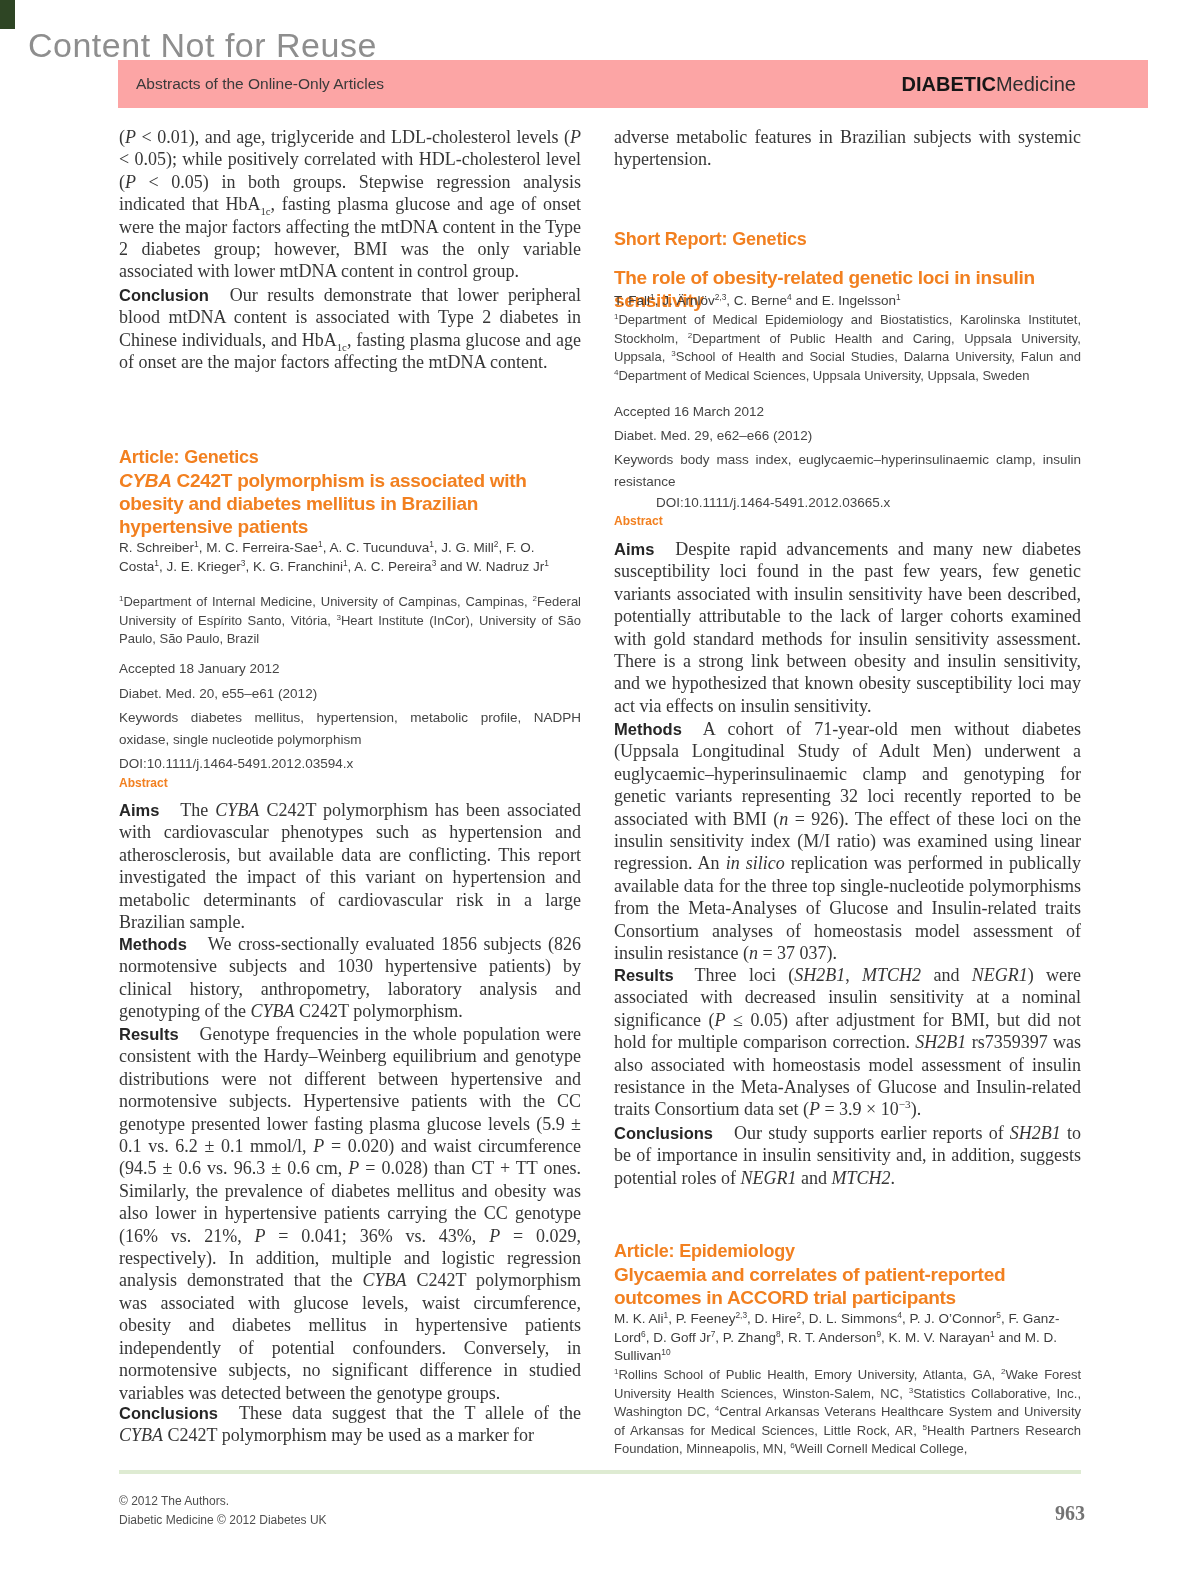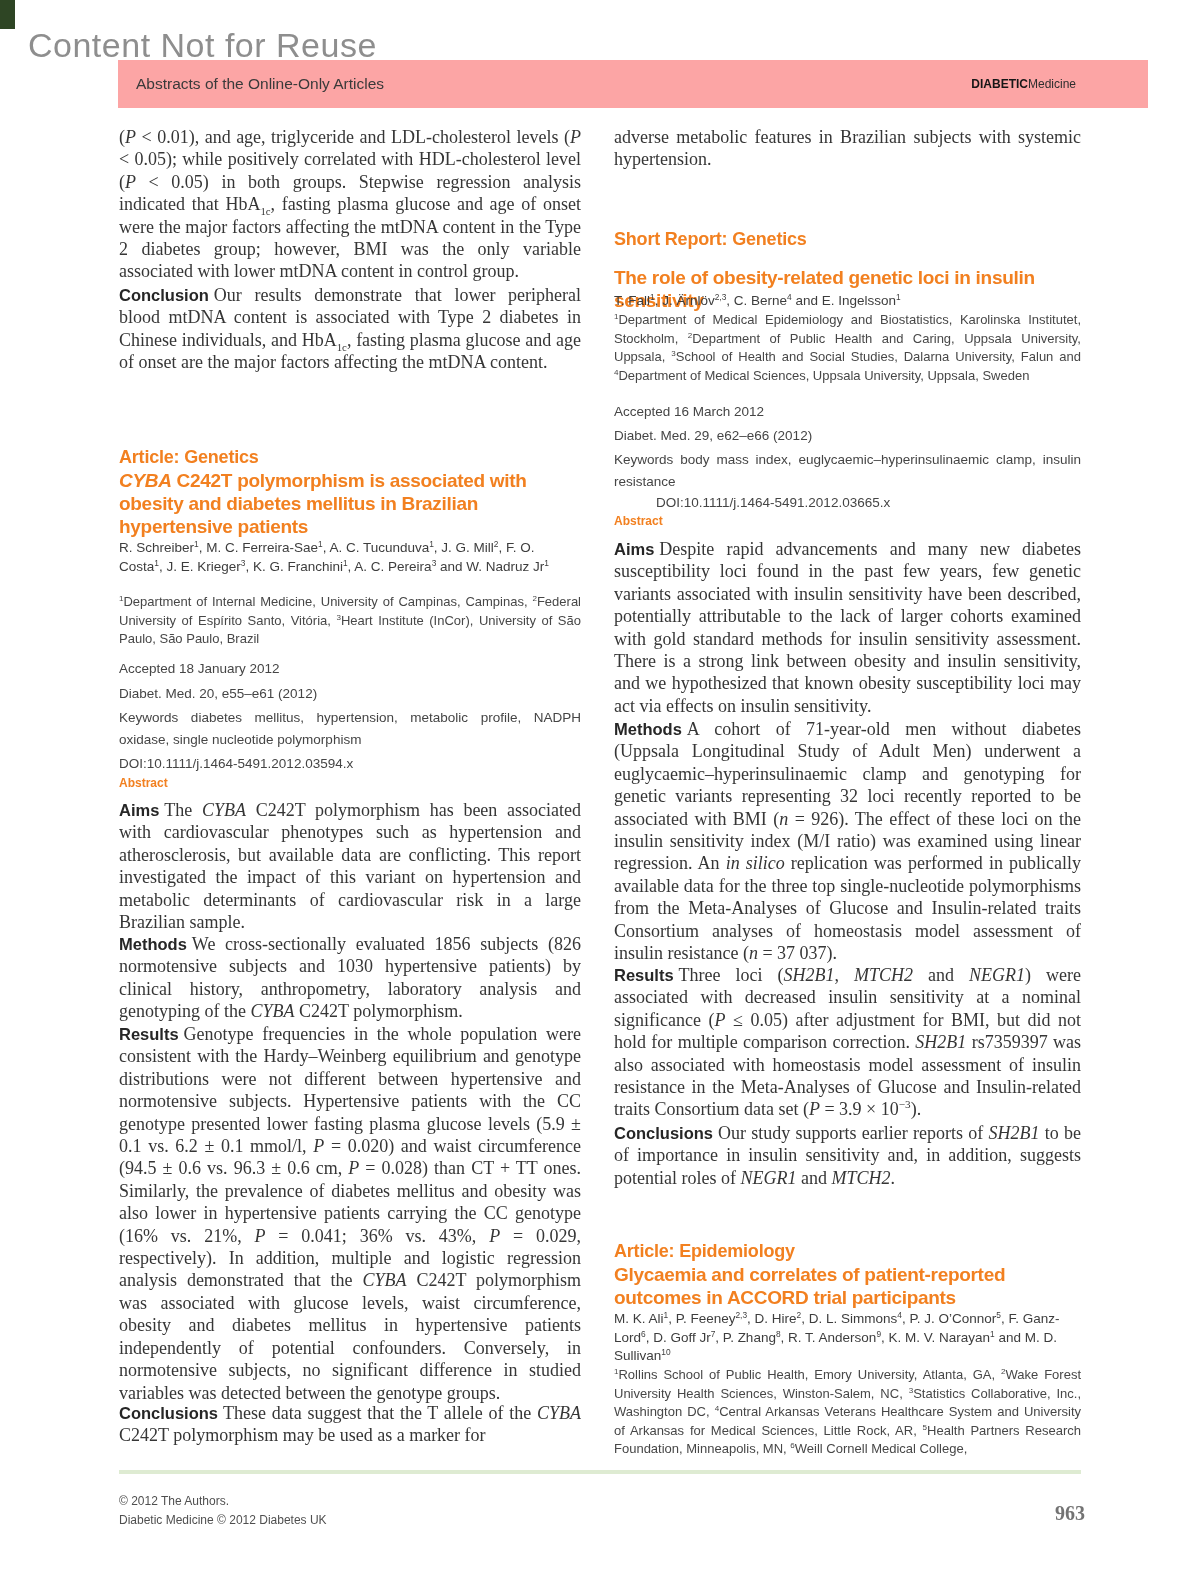--- a/index.html
+++ b/index.html
@@ -6,26 +6,26 @@
   body{width:1200px;height:1580px;position:relative;background:#ffffff;overflow:hidden;}
   p{margin:0;}
   .abs{position:absolute;}
   .corner{position:absolute;left:0;top:0;width:15px;height:29px;background:#2e4524;}
   .watermark{position:absolute;left:28px;top:26px;font-family:"Liberation Sans",sans-serif;
     font-size:34px;letter-spacing:.5px;color:#8e8e8e;white-space:nowrap;}
   .banner{position:absolute;left:118px;top:60px;width:1030px;height:48px;background:#fca5a5;
     display:flex;align-items:center;justify-content:space-between;box-sizing:border-box;
     padding:0 72px 0 18px;}
   .banner-title{font-family:"Liberation Sans",sans-serif;font-size:15.5px;color:#3a3a3a;}
-  .brand{font-family:"Liberation Sans",sans-serif;font-size:12px;color:#2e2e2e;white-space:nowrap;}
+  .brand{font-family:"Liberation Sans",sans-serif;font-size:20px;color:#2e2e2e;white-space:nowrap;}
   .brand b{color:#161616;}
   .serif-p{font-family:"Liberation Serif","DejaVu Serif",serif;font-size:18px;line-height:22.4px;
     text-align:justify;color:#363636;}
   .lbl{font-family:"Liberation Sans",sans-serif;font-weight:bold;font-size:16.5px;color:#262626;
-    padding-right:5px;}
+    padding-right:21px;}
   .kicker{font-family:"Liberation Sans",sans-serif;font-weight:bold;font-size:18px;line-height:22px;
     color:#f28020;letter-spacing:-.2px;}
   .title{font-family:"Liberation Sans",sans-serif;font-weight:bold;font-size:19px;line-height:23px;
     color:#f28020;letter-spacing:-.3px;}
   .authors{font-family:"Liberation Sans",sans-serif;font-size:13.5px;line-height:18.5px;color:#3d3d3d;}
   .affils{font-family:"Liberation Sans",sans-serif;font-size:13px;line-height:18.5px;color:#474747;
     text-align:justify;}
   .meta{font-family:"Liberation Sans",sans-serif;font-size:13.5px;line-height:21.5px;color:#454545;
     text-align:justify;}
   .abstract-lbl{font-family:"Liberation Sans",sans-serif;font-weight:bold;font-size:12px;color:#f28020;}

